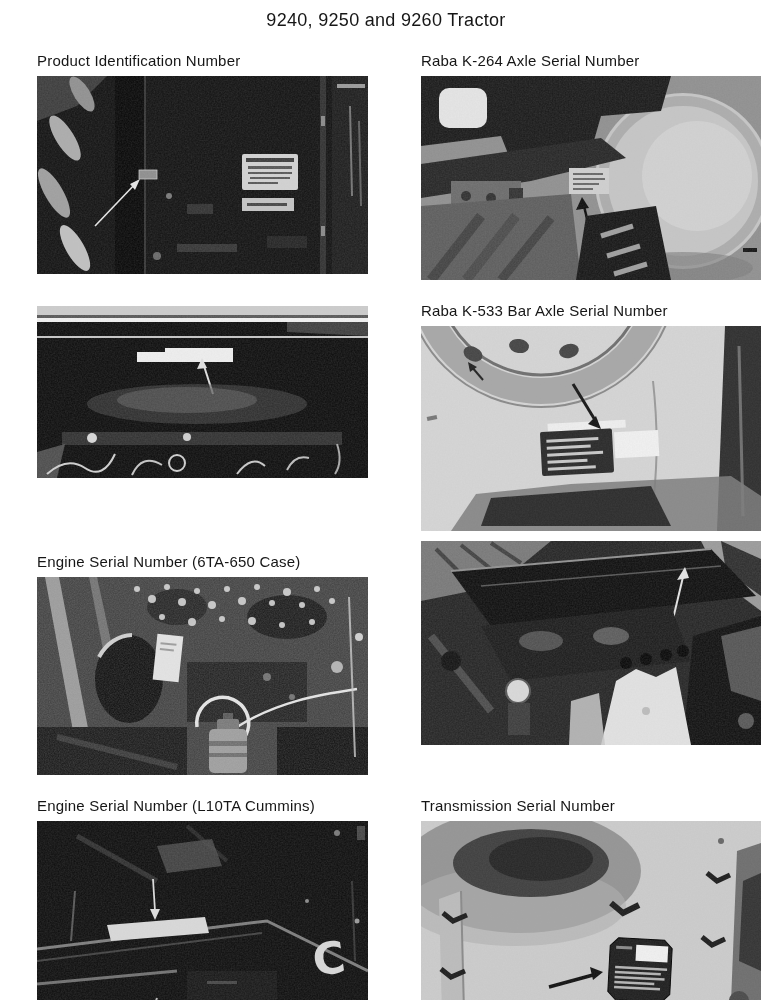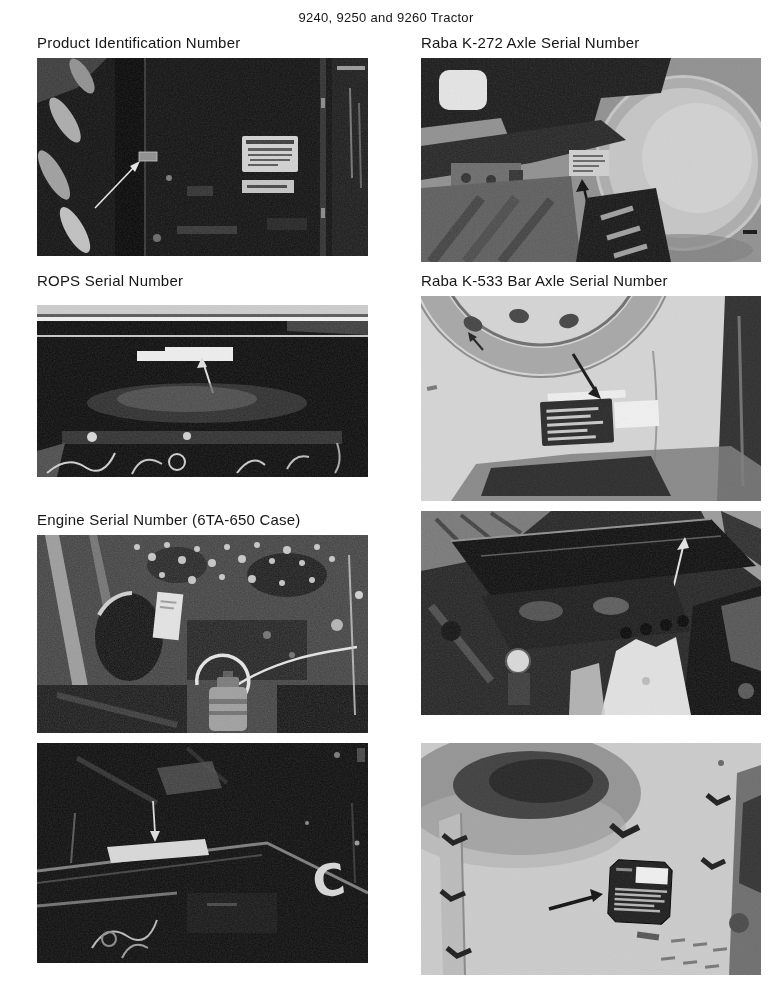--- a/index.html
+++ b/index.html
@@ -1,27 +1,27 @@
 <!DOCTYPE html>
 <html><head>
 <meta charset="utf-8">
 <style>
   html,body { margin:0; padding:0; background:#ffffff; }
   .page {
     width:772px; height:1000px; overflow:hidden; background:#ffffff;
     font-family:"Liberation Sans", sans-serif; color:#161616;
     box-sizing:border-box; padding-top:10px; position:relative;
   }
-  .doc-title { text-align:center; font-size:13px; font-weight:400; letter-spacing:.3px; margin:0 0 9px 0; }
+  .doc-title { text-align:center; font-size:18px; font-weight:400; letter-spacing:.3px; margin:0 0 9px 0; }
   .grid {
     display:grid; grid-template-columns:331px 340px; column-gap:53px; row-gap:10px;
     padding-left:37px; align-items:start;
   }
   figure { margin:0; }
-  figcaption { font-size:15px; letter-spacing:.2px; margin:0 0 7px 0; white-space:nowrap; }
+  figcaption { font-size:15px; letter-spacing:.2px; margin:12px 0 7px 0; white-space:nowrap; }
   svg.photo { display:block; width:100%; background:#111; }
   .h198{height:198px} .h204{height:204px} .h205{height:205px}
   .h172{height:172px; margin-top:16px}
   .h220{height:220px} .h232{height:232px}
 </style>
 </head>
 <body>
 
 <div class="page">
   <div class="doc-title">9240, 9250 and 9260 Tractor</div>
@@ -70,21 +70,21 @@
         <line x1="322" y1="45" x2="324" y2="130" stroke="#6f6f6f" stroke-width="2" opacity="0.8"></line>
         <rect x="300" y="8" width="28" height="4" fill="#999"></rect>
         <rect x="140" y="168" width="60" height="8" fill="#333"></rect>
         <circle cx="120" cy="180" r="4" fill="#666"></circle>
         <rect x="230" y="160" width="40" height="12" fill="#222"></rect>
         <rect width="331" height="198" filter="url(#g1)" opacity="0.3"></rect>
       </svg>
     </figure>
 
     <figure>
-      <figcaption>Raba K-272 Axle Serial Number</figcaption>
+      <figcaption>Raba K-264 Axle Serial Number</figcaption>
       <svg class="photo h204" viewBox="0 0 340 204">
         <defs>
           <filter id="g2" x="-5%" y="-5%" width="110%" height="110%">
             <feTurbulence type="fractalNoise" baseFrequency="0.7" numOctaves="2" seed="2"></feTurbulence>
             <feColorMatrix type="matrix" values="0 0 0 0 0.5 0 0 0 0 0.5 0 0 0 0 0.5 0 0 0 0.6 0"></feColorMatrix>
           </filter>
         </defs>
         <rect width="340" height="204" fill="#8f8f8f"></rect>
         <circle cx="262" cy="105" r="88" fill="#c6c6c6"></circle>
         <circle cx="262" cy="105" r="80" fill="none" stroke="#9b9b9b" stroke-width="10" opacity="0.6"></circle>
@@ -115,21 +115,20 @@
         <polygon points="165,140 235,130 250,204 155,204" fill="#141414"></polygon>
         <line x1="180" y1="160" x2="212" y2="150" stroke="#9e9e9e" stroke-width="5"></line>
         <line x1="186" y1="180" x2="219" y2="170" stroke="#9e9e9e" stroke-width="5"></line>
         <line x1="193" y1="198" x2="226" y2="188" stroke="#9e9e9e" stroke-width="5"></line>
         <rect x="322" y="172" width="14" height="4" fill="#111"></rect>
         <rect width="340" height="204" filter="url(#g2)" opacity="0.3"></rect>
       </svg>
     </figure>
 
     <figure>
-      <figcaption>ROPS Serial Number</figcaption>
       <svg class="photo h172" viewBox="0 0 331 172">
         <defs>
           <filter id="g3" x="-5%" y="-5%" width="110%" height="110%">
             <feTurbulence type="fractalNoise" baseFrequency="0.7" numOctaves="2" seed="3"></feTurbulence>
             <feColorMatrix type="matrix" values="0 0 0 0 0.55 0 0 0 0 0.55 0 0 0 0 0.55 0 0 0 0.6 0"></feColorMatrix>
           </filter>
         </defs>
         <rect width="331" height="172" fill="#0b0b0b"></rect>
         <rect x="0" y="0" width="331" height="9" fill="#cccccc"></rect>
         <rect x="0" y="9" width="331" height="3" fill="#888" opacity="0.6"></rect>
@@ -303,20 +302,21 @@
         <circle cx="225" cy="170" r="4" fill="#bbb"></circle>
         <polygon points="150,160 178,152 184,204 148,204" fill="#c9c9c9" opacity="0.85"></polygon>
         <circle cx="97" cy="150" r="12" fill="#d9d9d9"></circle>
         <circle cx="97" cy="150" r="12" fill="none" stroke="#555" stroke-width="2"></circle>
         <rect x="87" y="162" width="22" height="32" fill="#3a3a3a"></rect>
         <rect width="340" height="204" filter="url(#g6)" opacity="0.3"></rect>
       </svg>
     </figure>
 
     <figure>
+      <figcaption>Engine Serial Number (L10TA Cummins)</figcaption>
       <svg class="photo h220" viewBox="0 0 331 220">
         <defs>
           <filter id="g7" x="-5%" y="-5%" width="110%" height="110%">
             <feTurbulence type="fractalNoise" baseFrequency="0.7" numOctaves="2" seed="7"></feTurbulence>
             <feColorMatrix type="matrix" values="0 0 0 0 0.55 0 0 0 0 0.55 0 0 0 0 0.55 0 0 0 0.6 0"></feColorMatrix>
           </filter>
         </defs>
         <rect width="331" height="220" fill="#0c0c0c"></rect>
         <line x1="40" y1="15" x2="120" y2="60" stroke="#2e2e2e" stroke-width="5"></line>
         <line x1="150" y1="5" x2="190" y2="40" stroke="#262626" stroke-width="4"></line>
@@ -339,20 +339,21 @@
         <rect x="170" y="160" width="30" height="3" fill="#444"></rect>
         <text x="278" y="155" font-size="44" fill="#d8d8d8" font-family="DejaVu Sans, sans-serif" font-weight="bold" transform="rotate(-8 278 155)">C</text>
         <circle cx="320" cy="100" r="2.5" fill="#999"></circle>
         <circle cx="270" cy="80" r="2" fill="#888"></circle>
         <line x1="315" y1="60" x2="318" y2="140" stroke="#333" stroke-width="2"></line>
         <rect width="331" height="220" filter="url(#g7)" opacity="0.3"></rect>
       </svg>
     </figure>
 
     <figure>
+      <figcaption>Transmission Serial Number</figcaption>
       <svg class="photo h232" viewBox="0 0 340 232" style="background:#cdcdcd">
         <defs>
           <filter id="g8" x="-5%" y="-5%" width="110%" height="110%">
             <feTurbulence type="fractalNoise" baseFrequency="0.75" numOctaves="2" seed="8"></feTurbulence>
             <feColorMatrix type="matrix" values="0 0 0 0 0.4 0 0 0 0 0.4 0 0 0 0 0.4 0 0 0 0.5 0"></feColorMatrix>
           </filter>
         </defs>
         <rect width="340" height="232" fill="#cdcdcd"></rect>
         <ellipse cx="100" cy="50" rx="120" ry="62" fill="#8f8f8f" opacity="0.9"></ellipse>
         <ellipse cx="95" cy="85" rx="110" ry="40" fill="#b0b0b0" opacity="0.6"></ellipse>

